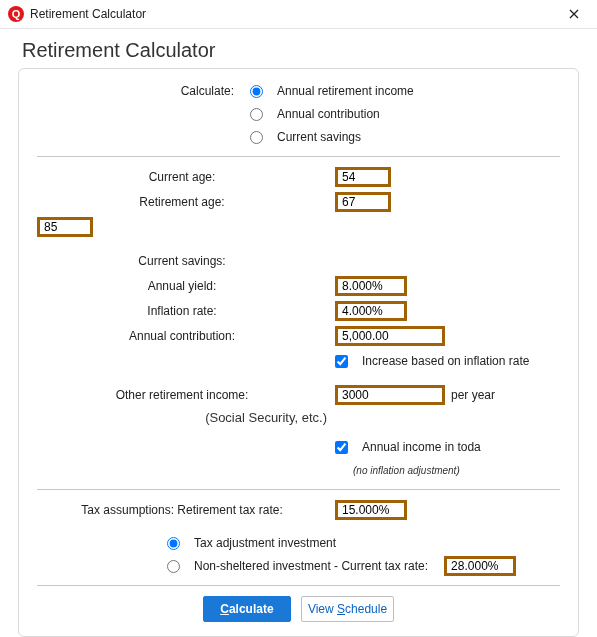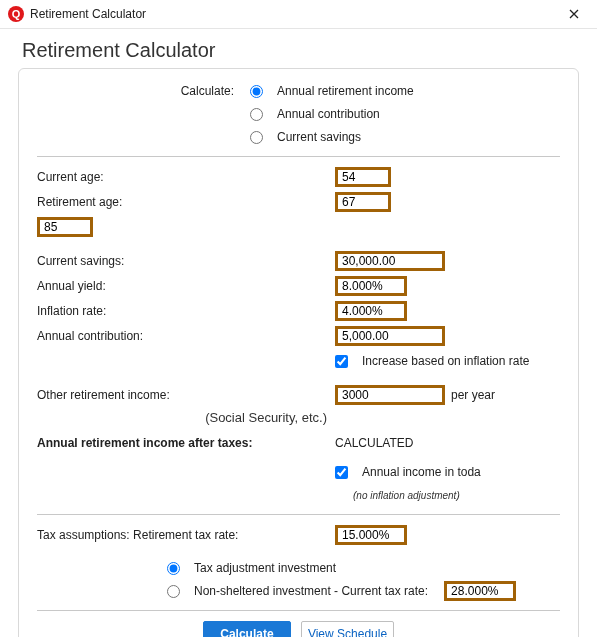--- a/index.html
+++ b/index.html
@@ -51,21 +51,21 @@
   }
   .row {
     display: flex;
     align-items: center;
     min-height: 24px;
     margin: 1px 0;
   }
   .row.compact { min-height: 22px; }
   .label {
     width: 290px;
-    text-align: left;
+    text-align: center;
     padding-right: 8px;
   }
   .label-sub {
     width: 290px;
     text-align: right;
     padding-right: 8px;
     font-size: 13px;
     color: #333;
     margin-top: -4px;
   }
@@ -201,23 +201,20 @@
   <div class="row">
     <div class="field">
         <input type="text" class="short" value="85" style="">
       </div>
   </div>
 
   <div class="spacer8"></div>
 
   <div class="row">
     <div class="label">Current savings:</div>
-    <div class="field">
-        <input type="text" class="money" value="30,000.00" style="">
-      </div>
   </div>
   <div class="row">
     <div class="label">Annual yield:</div>
     <div class="field">
         <input type="text" class="pct" value="8.000%" style="">
       </div>
   </div>
   <div class="row">
     <div class="label">Inflation rate:</div>
     <div class="field">
@@ -247,26 +244,20 @@
     <div class="field">
       <input type="text" class="money" value="3000" style="">
       <span>per year</span>
     </div>
   </div>
   <div class="row compact">
     <div class="label-sub">(Social Security, etc.)</div>
     <div class="field"></div>
   </div>
 
-  <div class="row">
-    <div class="label bold">Annual retirement income after taxes:</div>
-    <div class="field">
-        <span>CALCULATED</span>
-      </div>
-  </div>
 
   <div class="spacer4"></div>
 
   <div class="row compact">
     <div class="label"></div>
     <div class="field">
       <label class="check">
         <input type="checkbox" checked="" style="">
         <span>Annual income in toda</span>
       </label>

